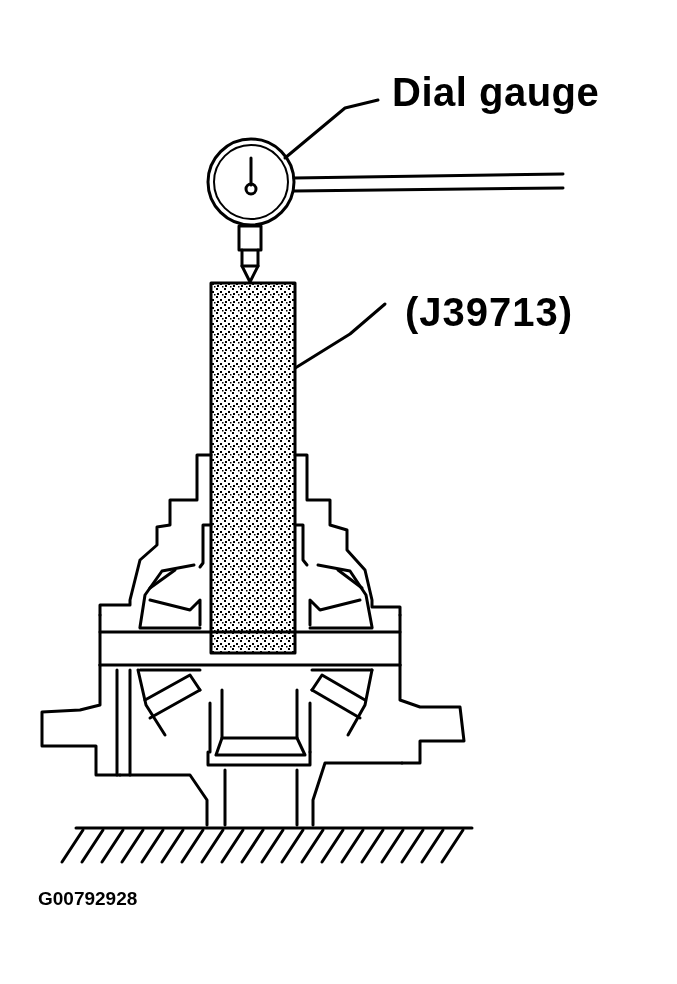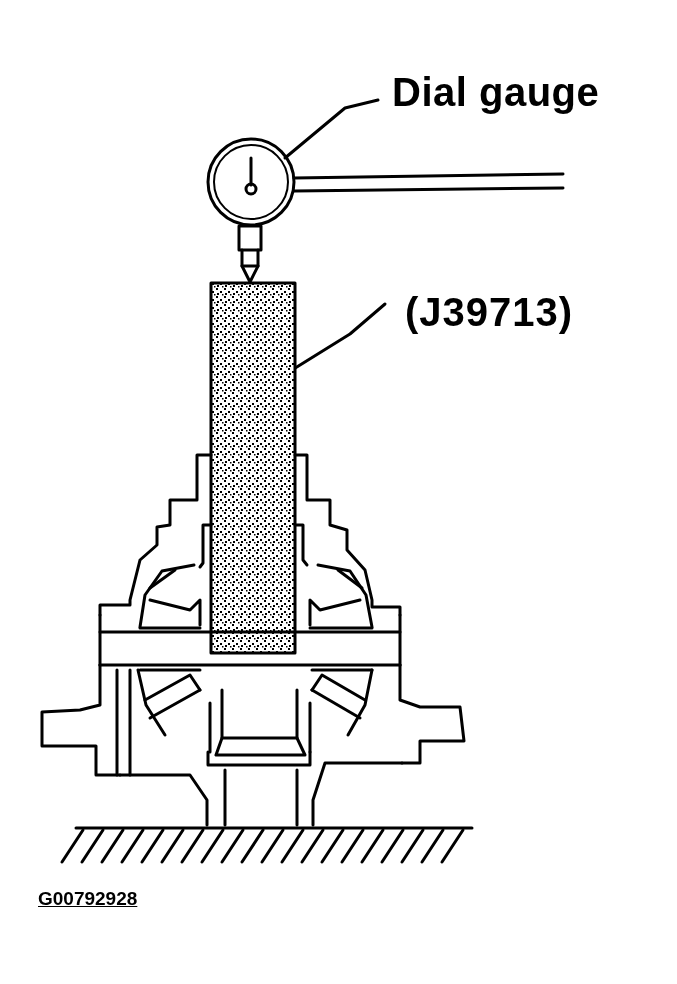--- a/index.html
+++ b/index.html
@@ -8,21 +8,21 @@
     .label {
       position: absolute;
       font-family: "Liberation Sans", sans-serif;
       font-weight: bold;
       color: #000;
       white-space: nowrap;
       line-height: 1;
     }
     .label-dial { left: 392px; top: 72px; font-size: 40px; letter-spacing: 0.5px; }
     .label-tool { left: 405px; top: 280px; font-size: 40px; letter-spacing: 1px; margin-top: 12px; }
-    .label-code { left: 38px; top: 889px; font-size: 19px; text-decoration: underline; }
+    .label-code { left: 38px; top: 889px; font-size: 19px; }
     svg { position: absolute; left: 0; top: 0; }
   </style>
 </head>
 <body>
 
 <div class="canvas">
 
   <svg width="677" height="984" viewBox="0 0 677 984">
     <defs>
       <pattern id="stipple" width="8" height="8" patternUnits="userSpaceOnUse">

